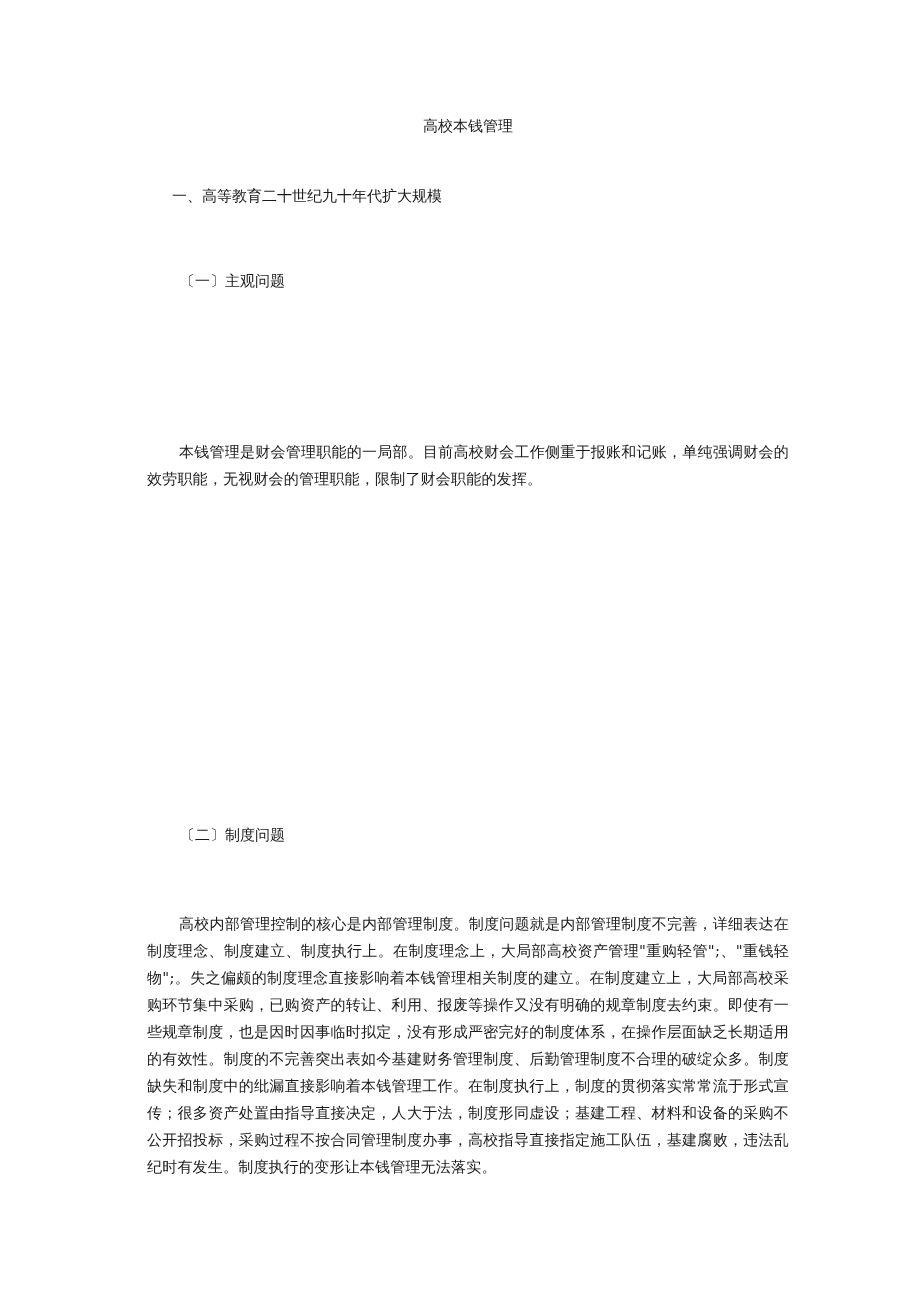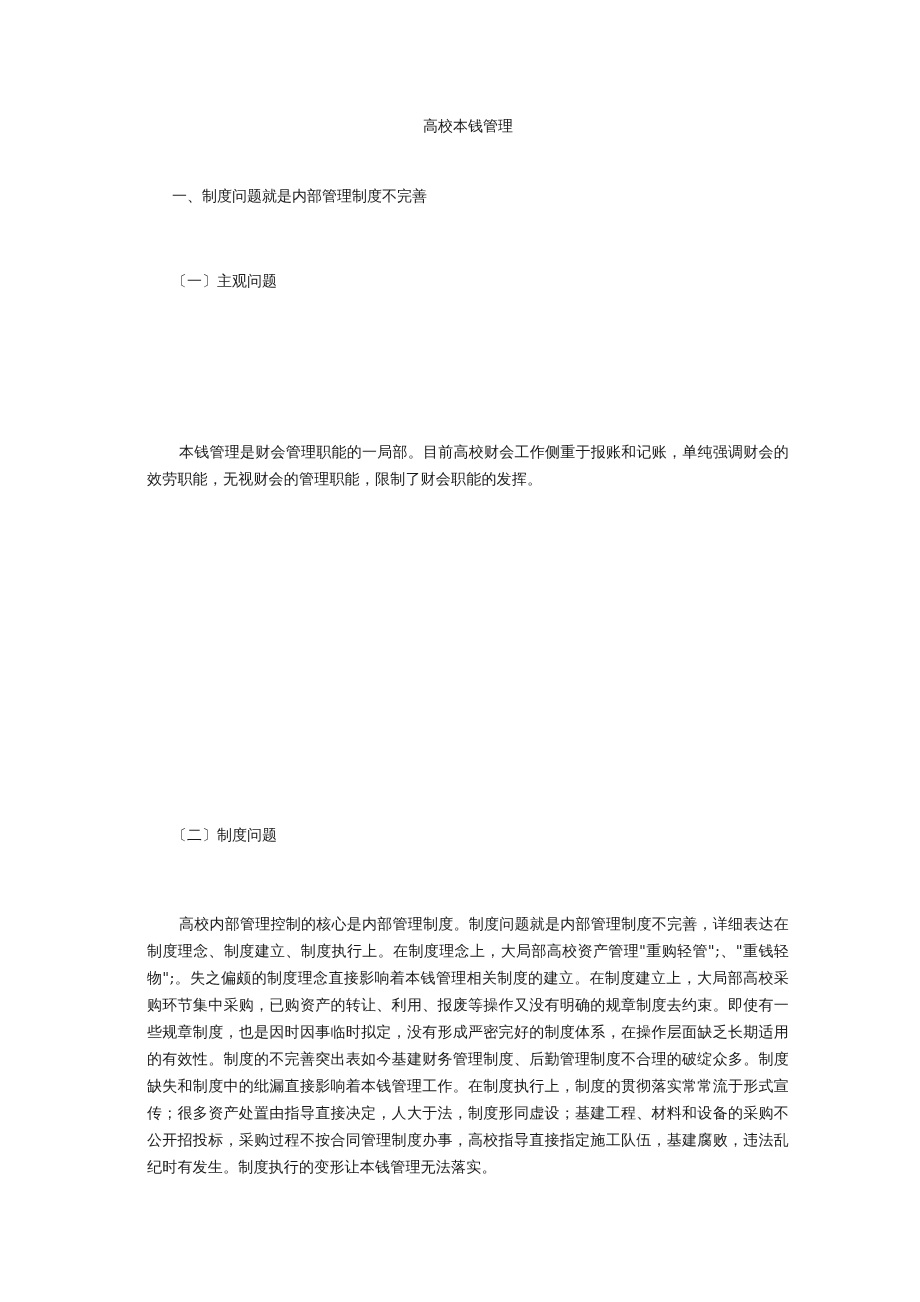--- a/index.html
+++ b/index.html
@@ -2,27 +2,27 @@
 <html><head>
 <meta charset="utf-8">
 <style>
   html, body { margin: 0; padding: 0; background: #ffffff; }
   body { width: 920px; height: 1302px; position: relative; overflow: hidden;
          font-family: "DejaVu Serif", "Liberation Serif", serif; color: #1a1a1a; }
   .page { position: absolute; left: 0; top: 0; width: 920px; height: 1302px; }
   .title { position: absolute; top: 116px; left: 0; width: 920px; text-align: center;
            font-size: 15px; line-height: 20px; margin-left: 8px; }
   .h1 { position: absolute; left: 172px; top: 186px; font-size: 15px; line-height: 20px; }
-  .h2 { position: absolute; left: 172px; font-size: 15px; line-height: 20px; }
+  .h2 { position: absolute; left: 180px; font-size: 15px; line-height: 20px; }
   .para { position: absolute; left: 140px; width: 642px; font-size: 15px; line-height: 27px;
           text-align: justify; text-indent: 32px; margin: 7px; letter-spacing: 0.2px; }
 </style>
 </head>
 <body>
 
 <div class="page">
   <div class="title">高校本钱管理</div>
-  <div class="h1">一、制度问题就是内部管理制度不完善</div>
+  <div class="h1">一、高等教育二十世纪九十年代扩大规模</div>
   <div class="h2" style="top:271px;">〔一〕主观问题</div>
   <p class="para" style="top:432px;">本钱管理是财会管理职能的一局部。目前高校财会工作侧重于报账和记账，单纯强调财会的效劳职能，无视财会的管理职能，限制了财会职能的发挥。</p>
   <div class="h2" style="top:825px;">〔二〕制度问题</div>
   <p class="para" style="top:904px;">高校内部管理控制的核心是内部管理制度。制度问题就是内部管理制度不完善，详细表达在制度理念、制度建立、制度执行上。在制度理念上，大局部高校资产管理"重购轻管";、"重钱轻物";。失之偏颇的制度理念直接影响着本钱管理相关制度的建立。在制度建立上，大局部高校采购环节集中采购，已购资产的转让、利用、报废等操作又没有明确的规章制度去约束。即使有一些规章制度，也是因时因事临时拟定，没有形成严密完好的制度体系，在操作层面缺乏长期适用的有效性。制度的不完善突出表如今基建财务管理制度、后勤管理制度不合理的破绽众多。制度缺失和制度中的纰漏直接影响着本钱管理工作。在制度执行上，制度的贯彻落实常常流于形式宣传；很多资产处置由指导直接决定，人大于法，制度形同虚设；基建工程、材料和设备的采购不公开招投标，采购过程不按合同管理制度办事，高校指导直接指定施工队伍，基建腐败，违法乱纪时有发生。制度执行的变形让本钱管理无法落实。</p>
 </div>
 
 </body></html>

